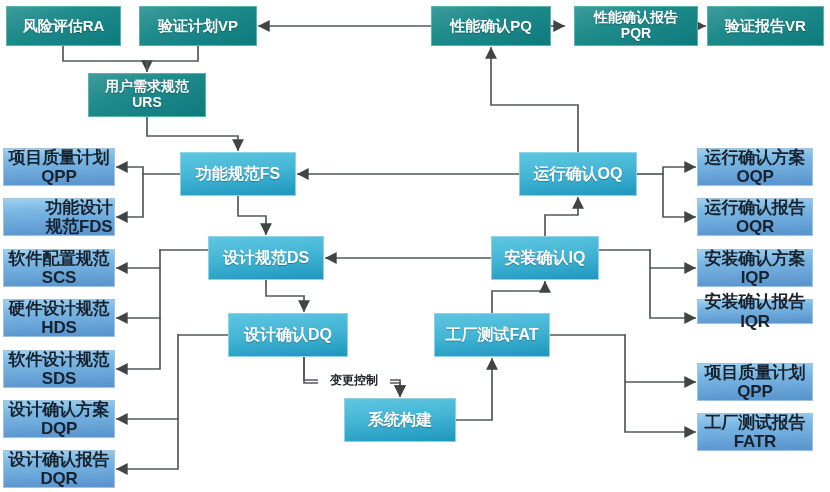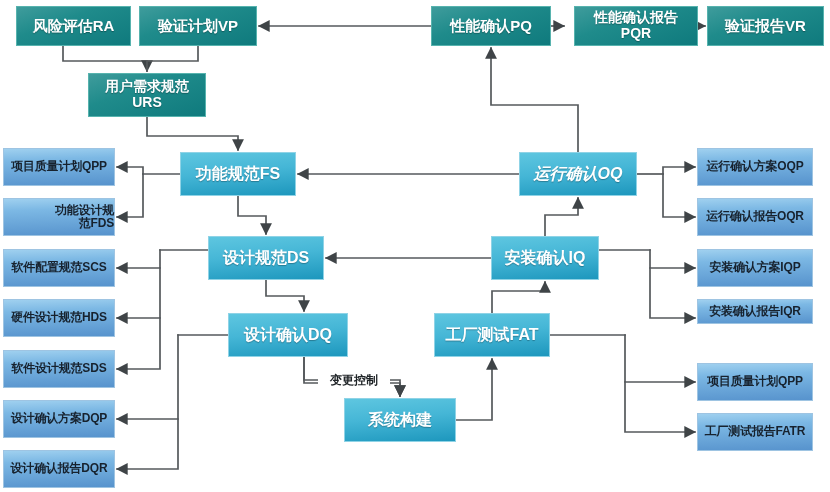--- a/index.html
+++ b/index.html
@@ -35,23 +35,22 @@
     color:#ffffff;
     border:1px solid #8fd3e6;
     font-size:16px;font-weight:600;
     text-shadow:0 1px 1px rgba(0,0,0,.28);
   }
   
   .steel{
     background:linear-gradient(178deg,#9fd0ef 0%,#7cb8e4 30%,#5793cd 100%);
     color:#17222e;
     border:1px solid #9ec4e2;
-    font-size:12px;font-weight:700;
+    font-size:17px;font-weight:700;
     letter-spacing:-.2px;
-    text-align:right;
   }
   .teal.two{font-size:14px;}
 </style>
 </head>
 <body>
 
 <div id="canvas">
 
   <svg id="wires" viewBox="0 0 830 492" xmlns="http://www.w3.org/2000/svg">
     <defs>
@@ -93,21 +92,21 @@
         <polyline points="650,268 650,318 695,318" marker-end="url(#ah)"></polyline>
         <polyline points="550,335 625,335"></polyline>
         <polyline points="625,335 625,382 695,382" marker-end="url(#ah)"></polyline>
         <polyline points="625,382 625,432 695,432" marker-end="url(#ah)"></polyline>
         <polyline points="304,357 304,380 320,380"></polyline>
         <polyline points="388,380 400,380 400,396" marker-end="url(#ah)"></polyline>
       </g>
   </svg>
 
   <div id="node-layer">
-      <div class="node teal" style="left: 16px; top: 6px; width: 115px; height: 40px;">
+      <div class="node teal" style="left: 6px; top: 6px; width: 115px; height: 40px;">
         <span style="white-space: pre-line;">风险评估RA</span>
       </div>
       <div class="node teal" style="left: 139px; top: 6px; width: 118px; height: 40px;">
         <span style="white-space: pre-line;">验证计划VP</span>
       </div>
       <div class="node teal" style="left: 431px; top: 6px; width: 120px; height: 40px;">
         <span style="white-space: pre-line;">性能确认PQ</span>
       </div>
       <div class="node teal two" style="left: 566px; top: 6px; width: 124px; height: 40px; margin-left: 8px;">
         <span style="white-space: pre-line;">性能确认报告
@@ -132,21 +131,21 @@
       <div class="node cyan" style="left: 344px; top: 398px; width: 112px; height: 44px;">
         <span style="white-space: pre-line;">系统构建</span>
       </div>
       <div class="node cyan" style="left: 434px; top: 313px; width: 116px; height: 44px;">
         <span style="white-space: pre-line;">工厂测试FAT</span>
       </div>
       <div class="node cyan" style="left: 491px; top: 236px; width: 108px; height: 44px;">
         <span style="white-space: pre-line;">安装确认IQ</span>
       </div>
       <div class="node cyan" style="left: 519px; top: 152px; width: 118px; height: 44px;">
-        <span style="white-space: pre-line; font-style: italic;">运行确认OQ</span>
+        <span style="white-space: pre-line;">运行确认OQ</span>
       </div>
       <div class="node steel" style="left: 3px; top: 148px; width: 112px; height: 38px;">
         <span style="white-space: pre-line;">项目质量计划QPP</span>
       </div>
       <div class="node steel" style="left: 3px; top: 198px; width: 112px; height: 38px;">
         <span style="white-space: pre-line; margin-left: 40px;">功能设计规范FDS</span>
       </div>
       <div class="node steel" style="left: 3px; top: 249px; width: 112px; height: 38px;">
         <span style="white-space: pre-line;">软件配置规范SCS</span>
       </div>

